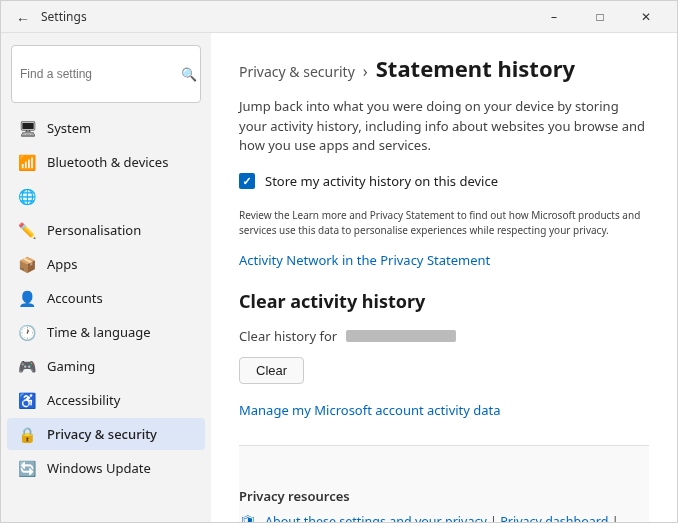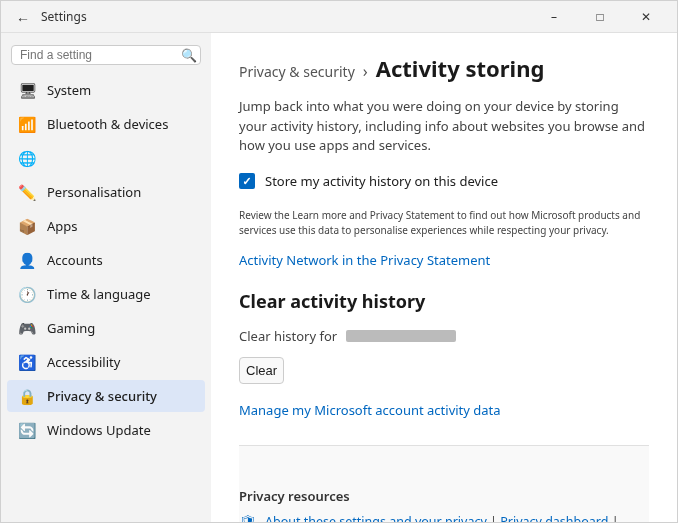--- a/index.html
+++ b/index.html
@@ -75,21 +75,21 @@
       flex-shrink: 0;
       overflow-y: auto;
     }
     .search-box {
       margin: 4px 10px 8px 10px;
       display: flex;
       align-items: center;
       border: 1px solid #ccc;
       border-radius: 4px;
       background: white;
-      padding: 0 8px;
+      padding: 19px 8px;
       gap: 6px;
     }
     .search-box input {
       border: none;
       outline: none;
       font-size: 12px;
       flex: 1;
       background: transparent;
       color: #555;
     }
@@ -215,21 +215,21 @@
       width: 110px;
       height: 12px;
       background: #bbb;
       border-radius: 2px;
       vertical-align: middle;
     }
     .clear-btn {
       display: inline-flex;
       align-items: center;
       justify-content: center;
-      padding: 5px 6px;
+      padding: 5px 16px;
       border: 1px solid #ccc;
       border-radius: 4px;
       background: #f9f9f9;
       font-size: 13px;
       cursor: pointer;
       color: #202020;
       margin-bottom: 14px;
     }
     .manage-link {
       color: #0067c0;
@@ -343,21 +343,21 @@
         <span class="nav-icon">🔄</span>
         <span>Windows Update</span>
       </div>
     </div>
 
     <div class="main">
       
       <div class="page-header">
         <span class="breadcrumb-parent">Privacy &amp; security</span>
         <span class="breadcrumb-sep">›</span>
-        <span class="breadcrumb-current">Activity storing</span>
+        <span class="breadcrumb-current">Statement history</span>
       </div>
 
       <p class="description">Jump back into what you were doing on your device by storing your activity history, including info about websites you browse and how you use apps and services.</p>
 
       
       <div class="checkbox-row">
         <div class="checkbox-custom"></div>
         <span class="checkbox-label">Store my activity history on this device</span>
       </div>
 

